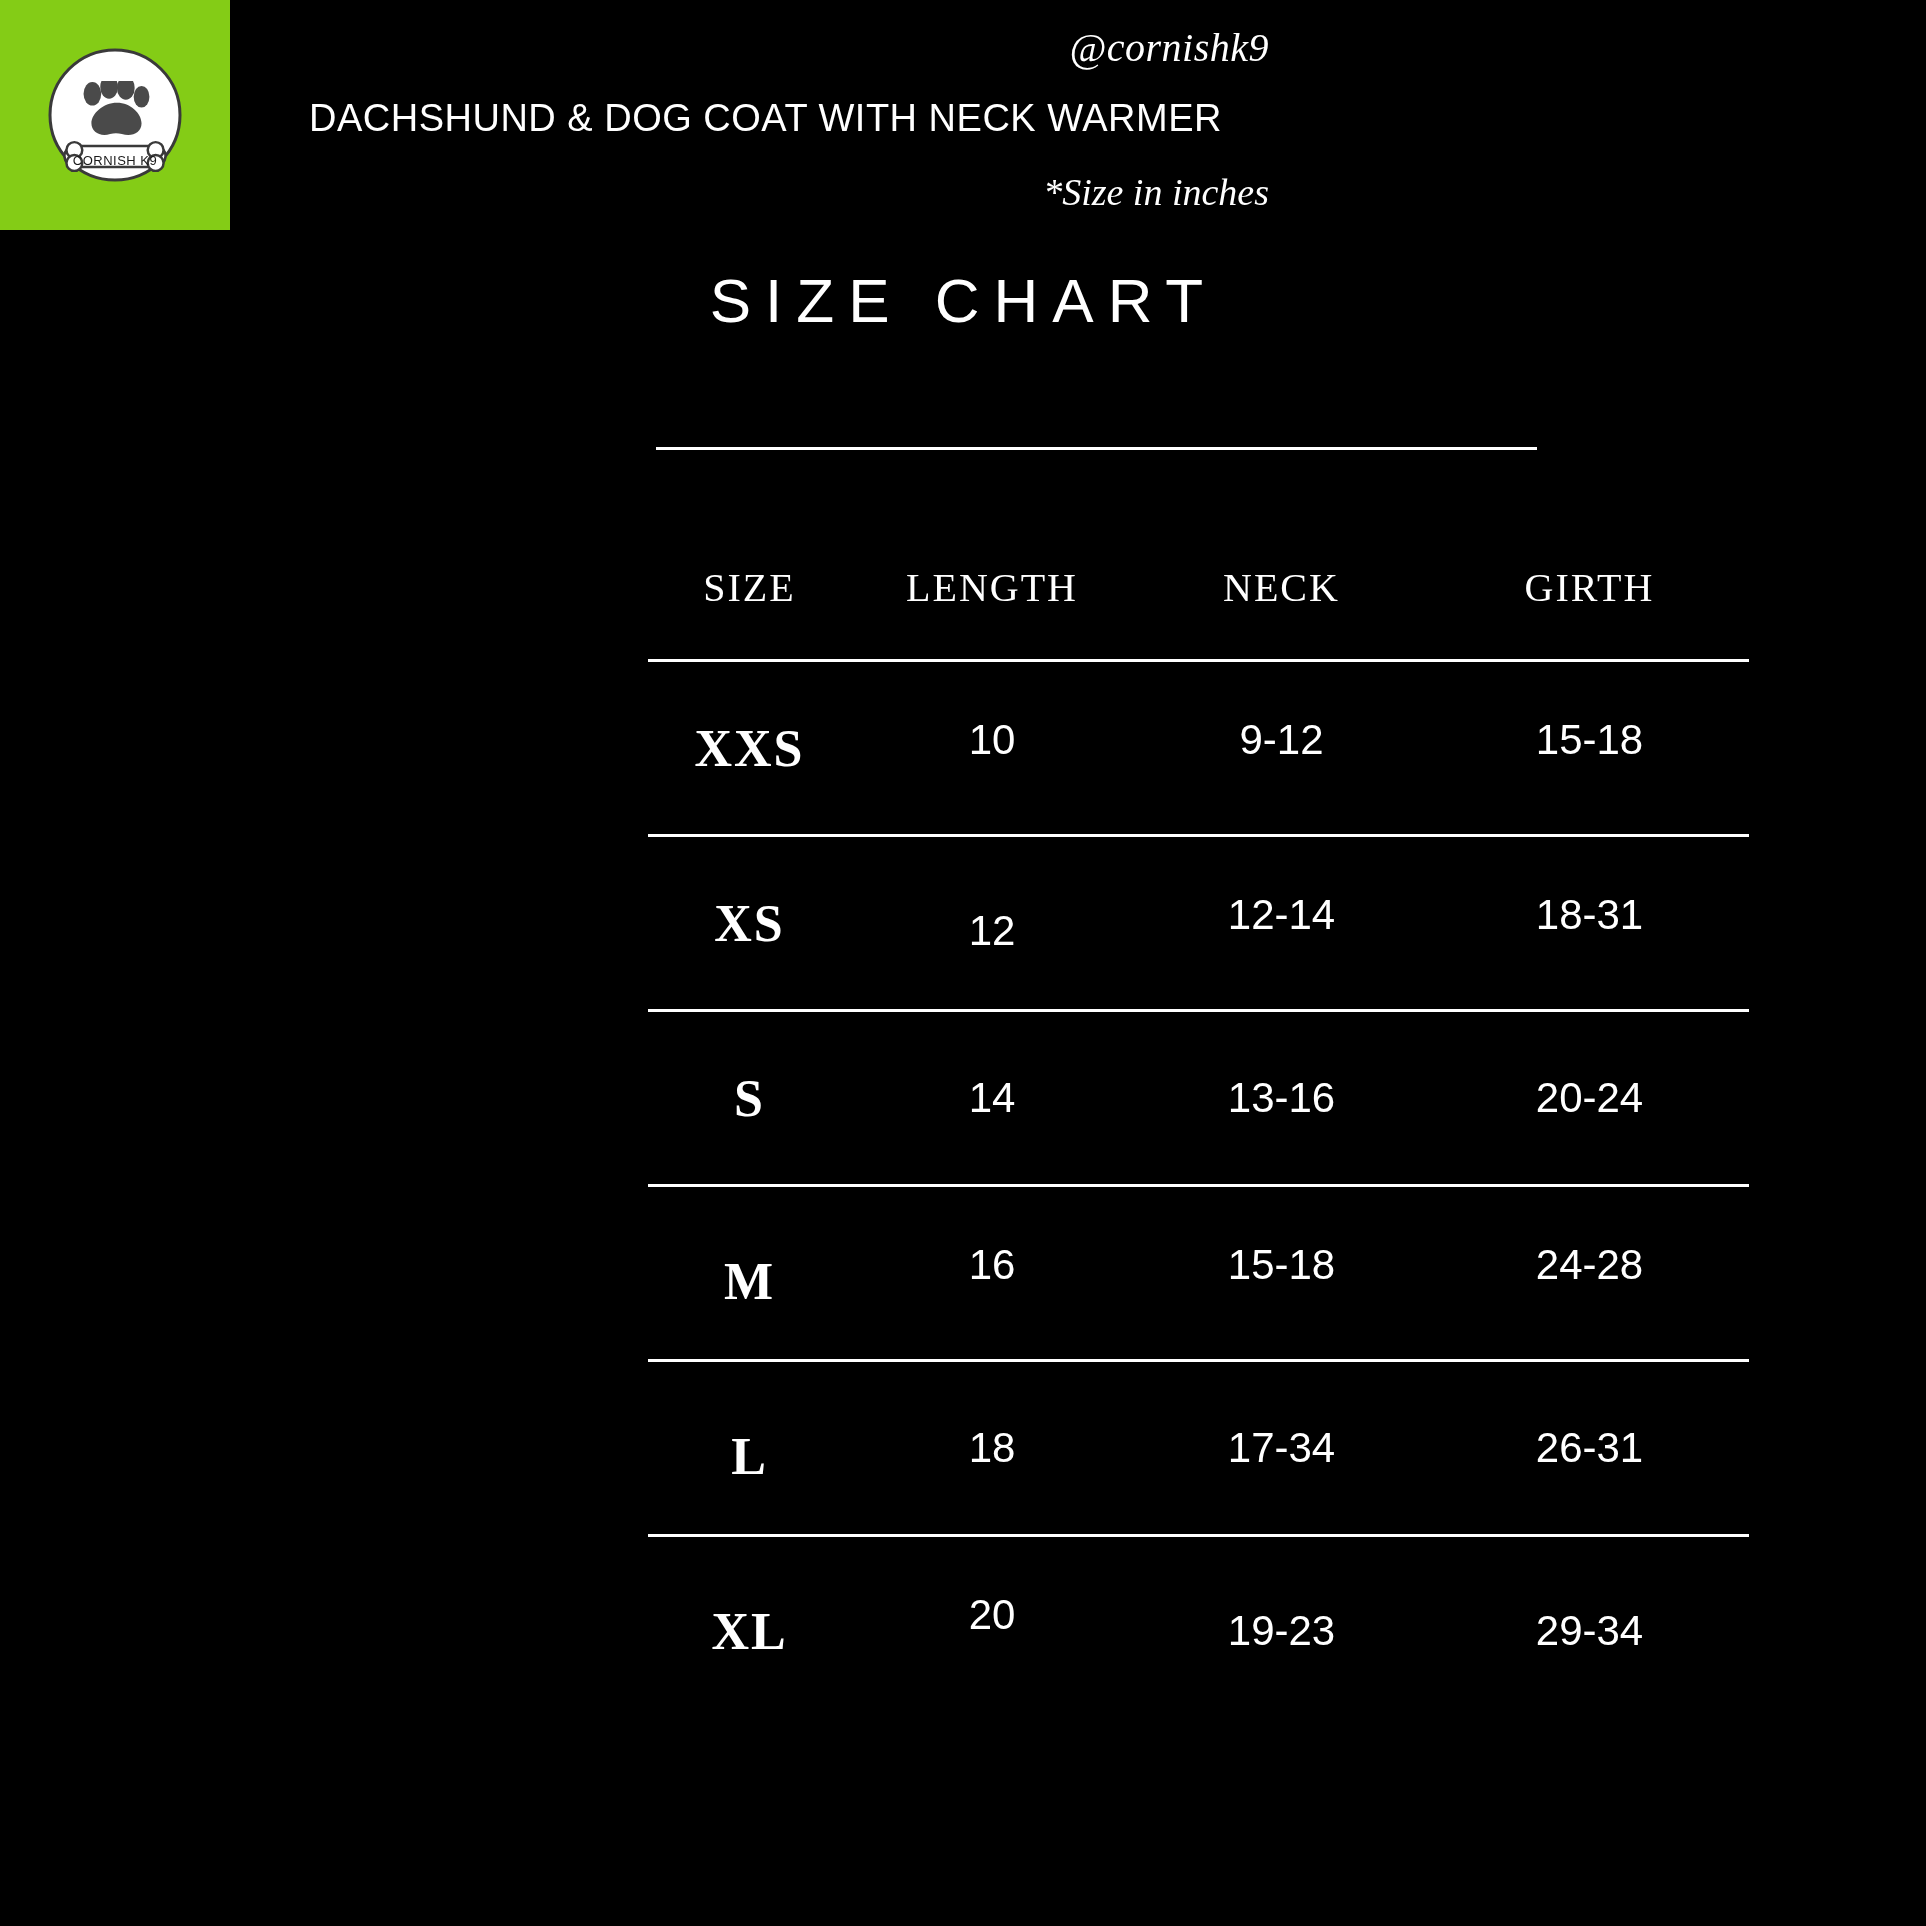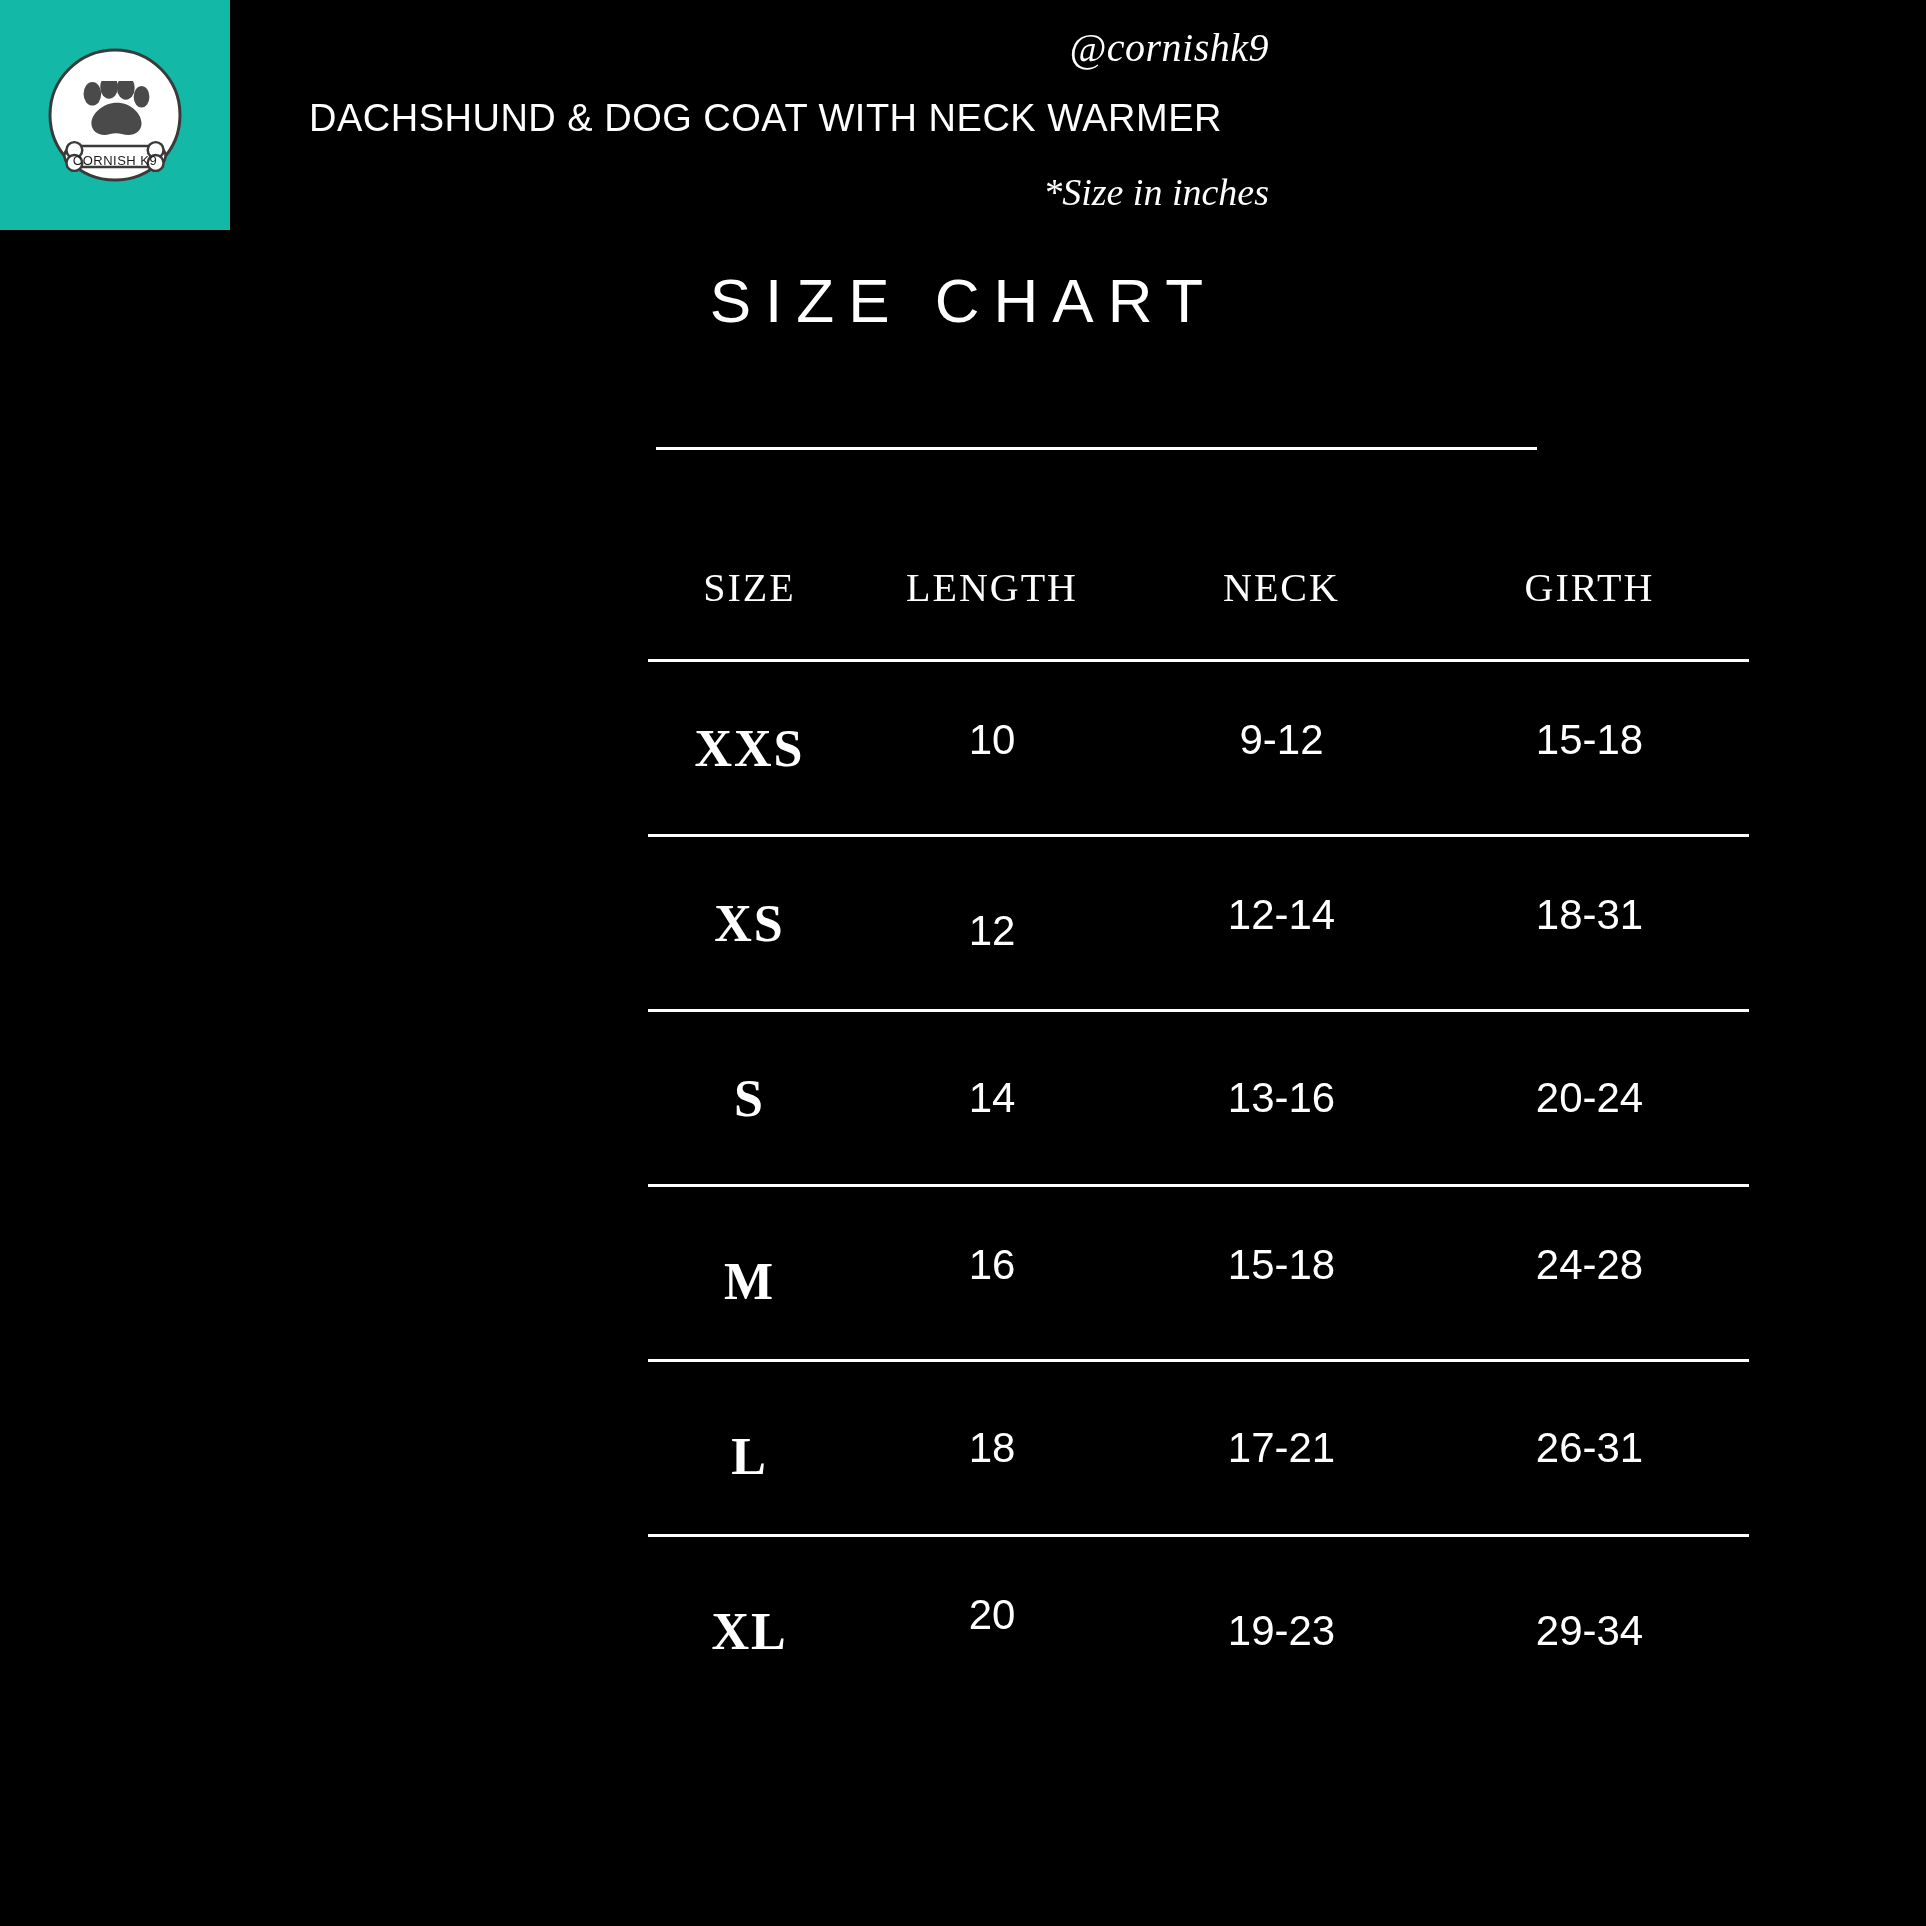--- a/index.html
+++ b/index.html
@@ -16,21 +16,21 @@
     color: #ffffff;
   }
 
   
   .logo-box {
     position: absolute;
     left: 0;
     top: 0;
     width: 230px;
     height: 230px;
-    background: #14b8a6;
+    background: #84cc16;
     display: flex;
     align-items: center;
     justify-content: center;
   }
   .logo-inner {
     width: 149px;
     height: 149px;
     position: relative;
     display: flex;
     align-items: center;
@@ -256,21 +256,21 @@
       </tr>
       <tr>
         <td class="size-cell off-dn">M</td>
         <td class="num-cell off-up">16</td>
         <td class="num-cell off-up">15-18</td>
         <td class="num-cell off-up">24-28</td>
       </tr>
       <tr>
         <td class="size-cell off-dn">L</td>
         <td class="num-cell">18</td>
-        <td class="num-cell">17-21</td>
+        <td class="num-cell">17-34</td>
         <td class="num-cell">26-31</td>
       </tr>
       <tr>
         <td class="size-cell off-dn">XL</td>
         <td class="num-cell off-up">20</td>
         <td class="num-cell off-dn">19-23</td>
         <td class="num-cell off-dn">29-34</td>
       </tr>
     </tbody>
   </table>

